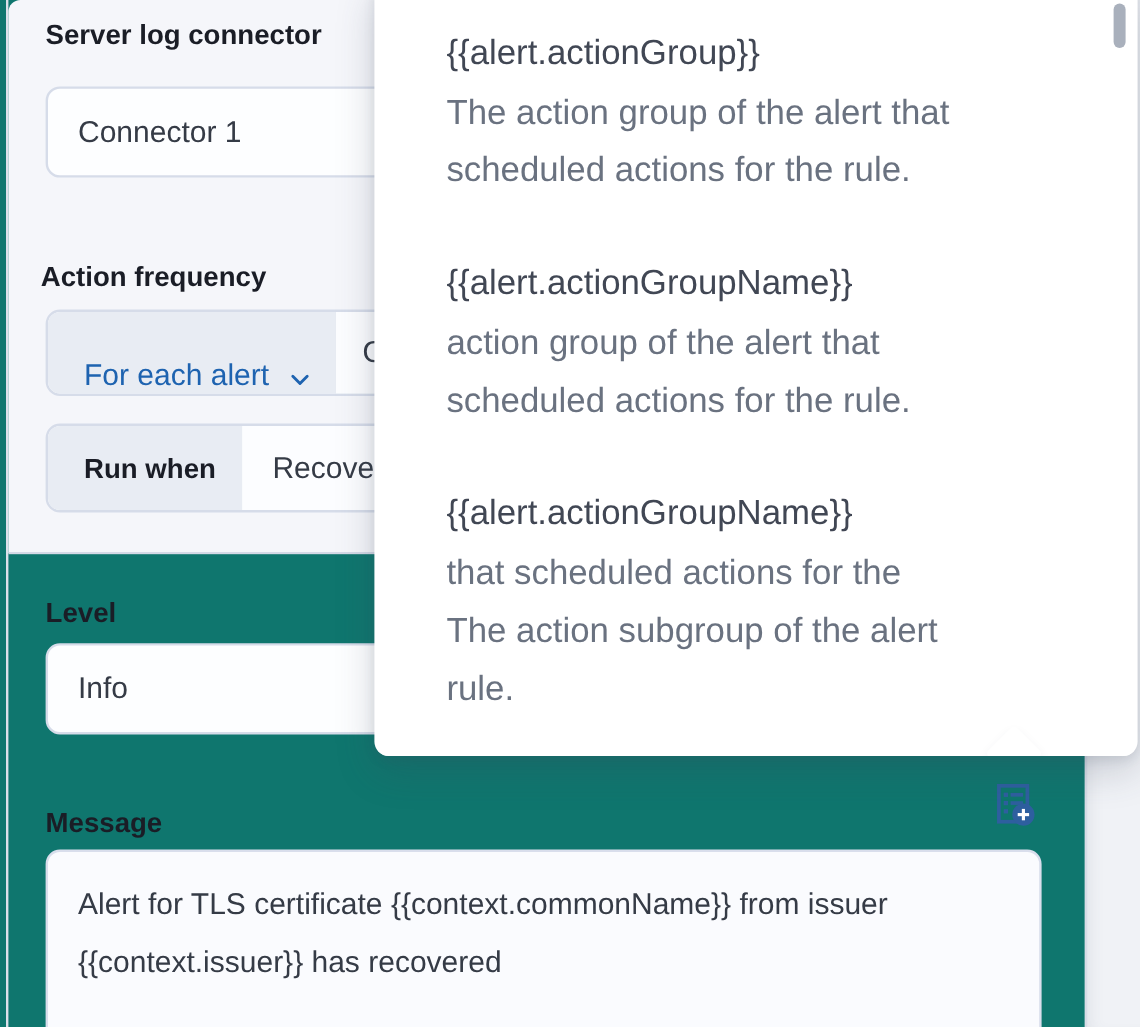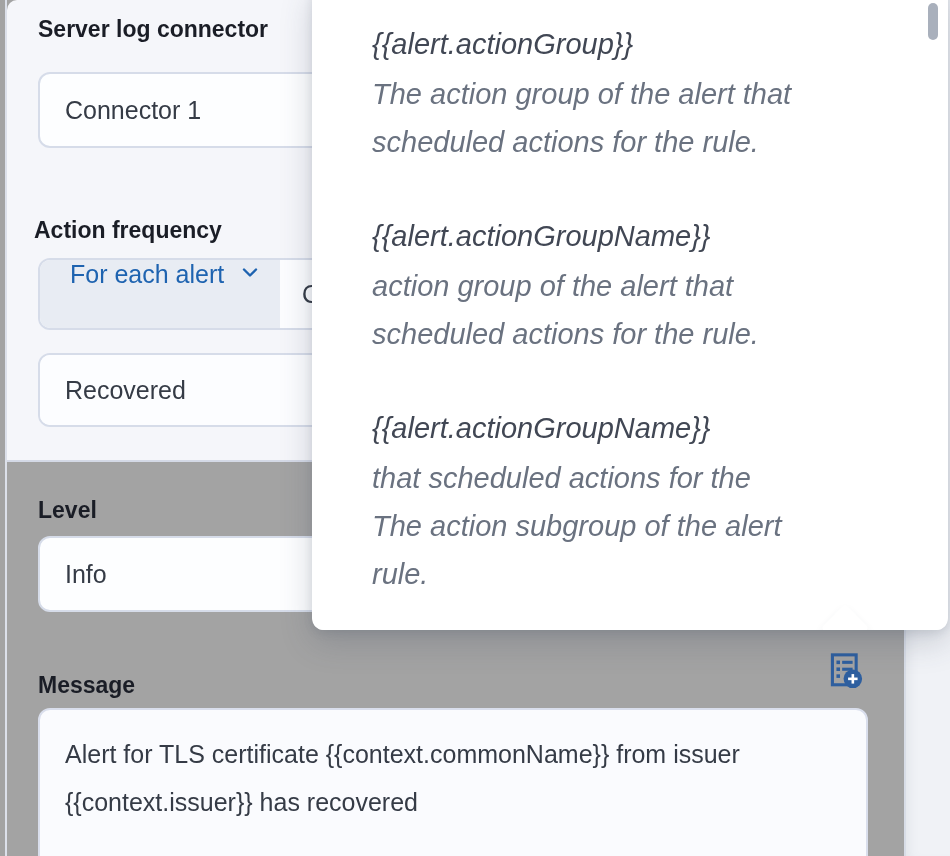--- a/index.html
+++ b/index.html
@@ -1,39 +1,39 @@
 <!DOCTYPE html>
 <html><head>
 <meta charset="utf-8">
 <style>
   * { margin:0; padding:0; box-sizing:border-box; }
   html,body { width:950px; height:856px; overflow:hidden; background:#fff;
     font-family:"Liberation Sans","DejaVu Sans",sans-serif; }
   .abs { position:absolute; }
 
   
-  #stage { position:relative; width:950px; height:856px; background:#a3a3a3; }
+  #stage { position:relative; width:950px; height:856px; background:#0f766e; }
   #left-border { left:5px; top:0; width:2px; height:856px; background:#DCE0EA; z-index:1; }
   #right-strip { left:904px; top:0; width:46px; height:856px; background:#F0F2F6;
     border-left:2px solid #D7DCE6; box-shadow:inset 10px 0 12px -8px rgba(80,90,110,.10); z-index:1; }
 
   
   #action-panel { left:7px; top:0; width:897px; height:462px; background:#F5F6FA;
     border-bottom:2px solid #D4D9E6; border-top-left-radius:10px; z-index:2; }
   .form-label { position:absolute; font-size:23px; font-weight:700; color:#1A1D26; z-index:3; }
   .control { position:absolute; background:#FDFEFF; border:2px solid #D6DCE9; border-radius:12px;
     display:flex; align-items:center; z-index:3; }
   .control .value-text { font-size:25px; color:#353B46; }
 
   #connector-title { left:38px; top:16px; }
   #connector-select { left:38px; top:72px; width:830px; height:76px; padding-left:25px; cursor:pointer; }
 
   #frequency-label { left:34px; top:217px; }
   #frequency-control { left:38px; top:258px; width:830px; height:72px; overflow:hidden; padding:0; }
-  #notify-button { width:240px; height:100%; background:#E8ECF3; display:flex; align-items:flex-start;
+  #notify-button { width:240px; height:100%; background:#E8ECF3; display:flex; align-items:flex-end;
     gap:14px; padding-left:30px; cursor:pointer; flex:none; }
   #notify-button .btn-label { font-size:25px; color:#1E63B0; }
   #interval-field { flex:1; height:100%; background:#FCFDFF; display:flex; align-items:center;
     padding-left:22px; cursor:pointer; white-space:nowrap; overflow:hidden; }
 
   #runwhen-control { left:38px; top:353px; width:830px; height:74px; overflow:hidden; padding:0; }
   #runwhen-prepend { width:162px; height:100%; background:#E8ECF3; display:flex; align-items:center;
     padding-left:30px; flex:none; }
   #runwhen-prepend span { font-size:23px; font-weight:700; color:#1A1D26; }
   #runwhen-field { flex:1; height:100%; background:#FCFDFF; display:flex; align-items:center;
@@ -48,21 +48,21 @@
   #message-textarea { left:38px; top:708px; width:830px; height:170px; background:#FAFBFE;
     border:2px solid #D9DEEC; border-radius:12px; padding:20px 45px 18px 25px; font-size:25px;
     line-height:48px; color:#353B46; resize:none; outline:none; z-index:3;
     font-family:"Liberation Sans","DejaVu Sans",sans-serif; }
 
   
   #variables-popover { left:312px; top:-16px; width:636px; height:646px; background:#fff;
     border-radius:12px; z-index:20;
     box-shadow:0 12px 32px rgba(60,70,90,.22), 0 3px 10px rgba(60,70,90,.12);
     padding:36px 40px 0 60px; overflow:hidden; }
-  .variable-item { margin-bottom:46px; cursor:pointer;font-style:italic; }
+  .variable-item { margin-bottom:46px; cursor:pointer; }
   .variable-name { font-size:29px; line-height:48px; color:#414754; margin-bottom:2px; }
   .variable-desc-line { font-size:29px; line-height:48px; color:#6A7280; }
   #popover-fade { position:absolute; left:2px; right:2px; bottom:0; height:46px;
     background:linear-gradient(to bottom, rgba(255,255,255,0), rgba(255,255,255,.95)); pointer-events:none; }
   #popover-scrollbar-thumb { position:absolute; right:10px; top:19px; width:10px; height:37px;
     background:#A9B0BC; border-radius:5px; cursor:pointer; }
   #popover-arrow { position:absolute; left:516px; bottom:-15px; width:34px; height:34px; background:#fff;
     transform:rotate(45deg); border-radius:4px; box-shadow:4px 4px 10px rgba(60,70,90,.10); }
 </style>
 </head>
@@ -89,20 +89,23 @@
       <svg width="24" height="24" viewBox="0 0 24 24">
         <path d="M6 9.5 L12 15.5 L18 9.5" fill="none" stroke="#1E63B0" stroke-width="2.4" stroke-linecap="round" stroke-linejoin="round"></path>
       </svg>
     </div>
     <div id="interval-field">
       <span class="value-text">On check intervals</span>
     </div>
   </div>
 
   <div class="control" id="runwhen-control">
+    <div id="runwhen-prepend">
+      <span>Run when</span>
+    </div>
     <div id="runwhen-field">
       <span class="value-text">Recovered</span>
     </div>
   </div>
 
   <div class="form-label" id="level-label">Level</div>
 
   <div class="control" id="level-select">
     <span class="value-text">Info</span>
   </div>

